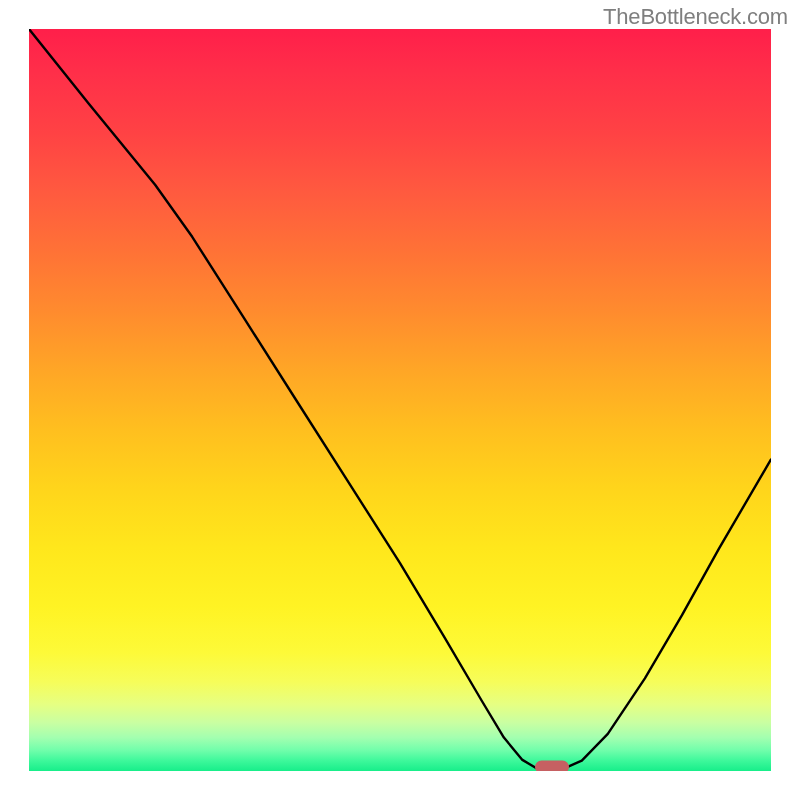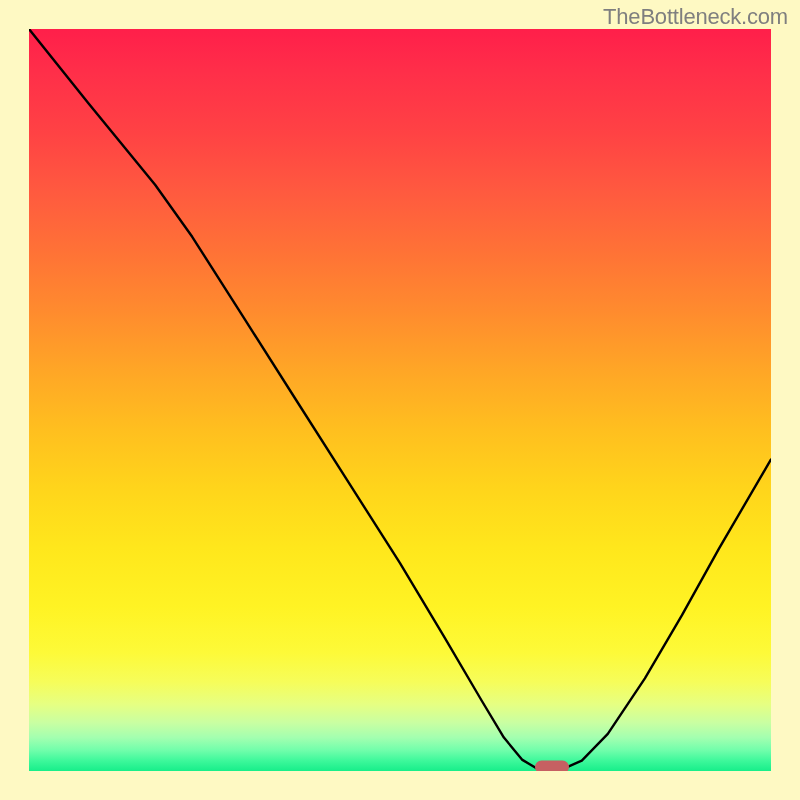--- a/index.html
+++ b/index.html
@@ -10,21 +10,21 @@
     background: #000;
     overflow: hidden;
     font-family: Arial, Helvetica, sans-serif;
   }
   .frame {
     position: absolute;
     left: 0;
     top: 0;
     width: 800px;
     height: 800px;
-    background: #fef9c3;
+    background: #ffffff;
   }
   .plot {
     position: absolute;
     left: 29px;
     top: 29px;
     width: 742px;
     height: 742px;
     overflow: hidden;
   }
   .gradient {

